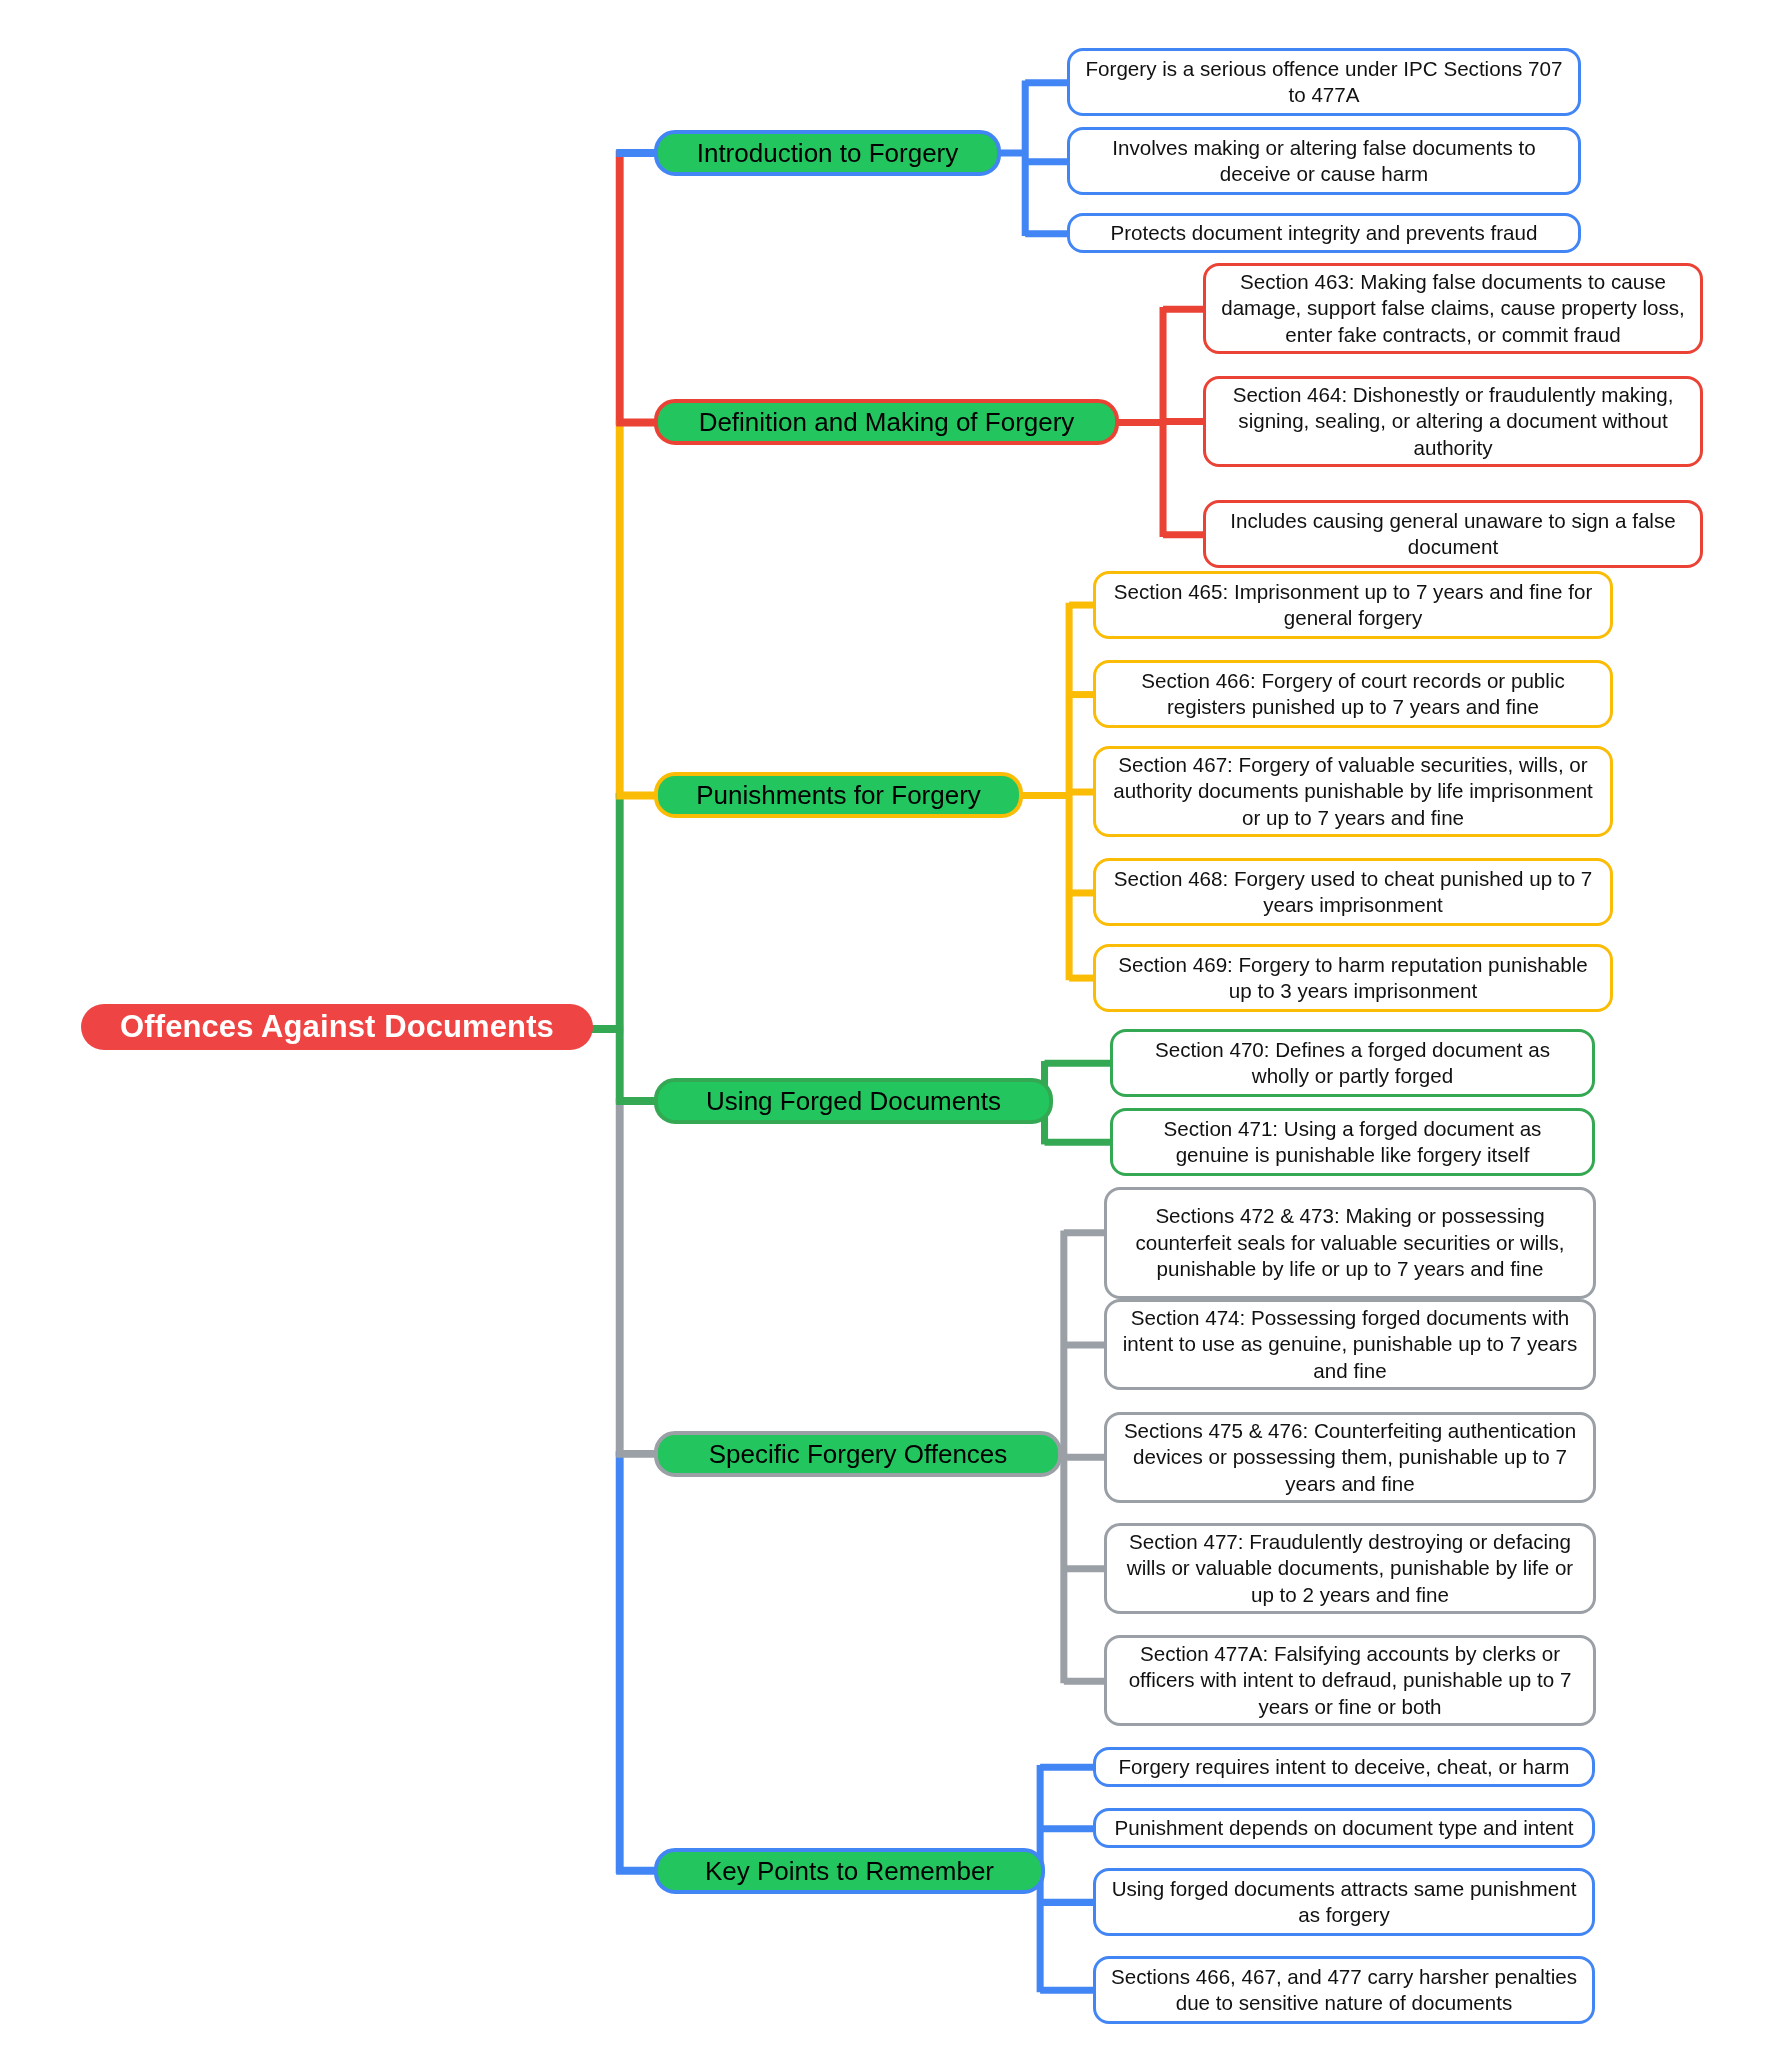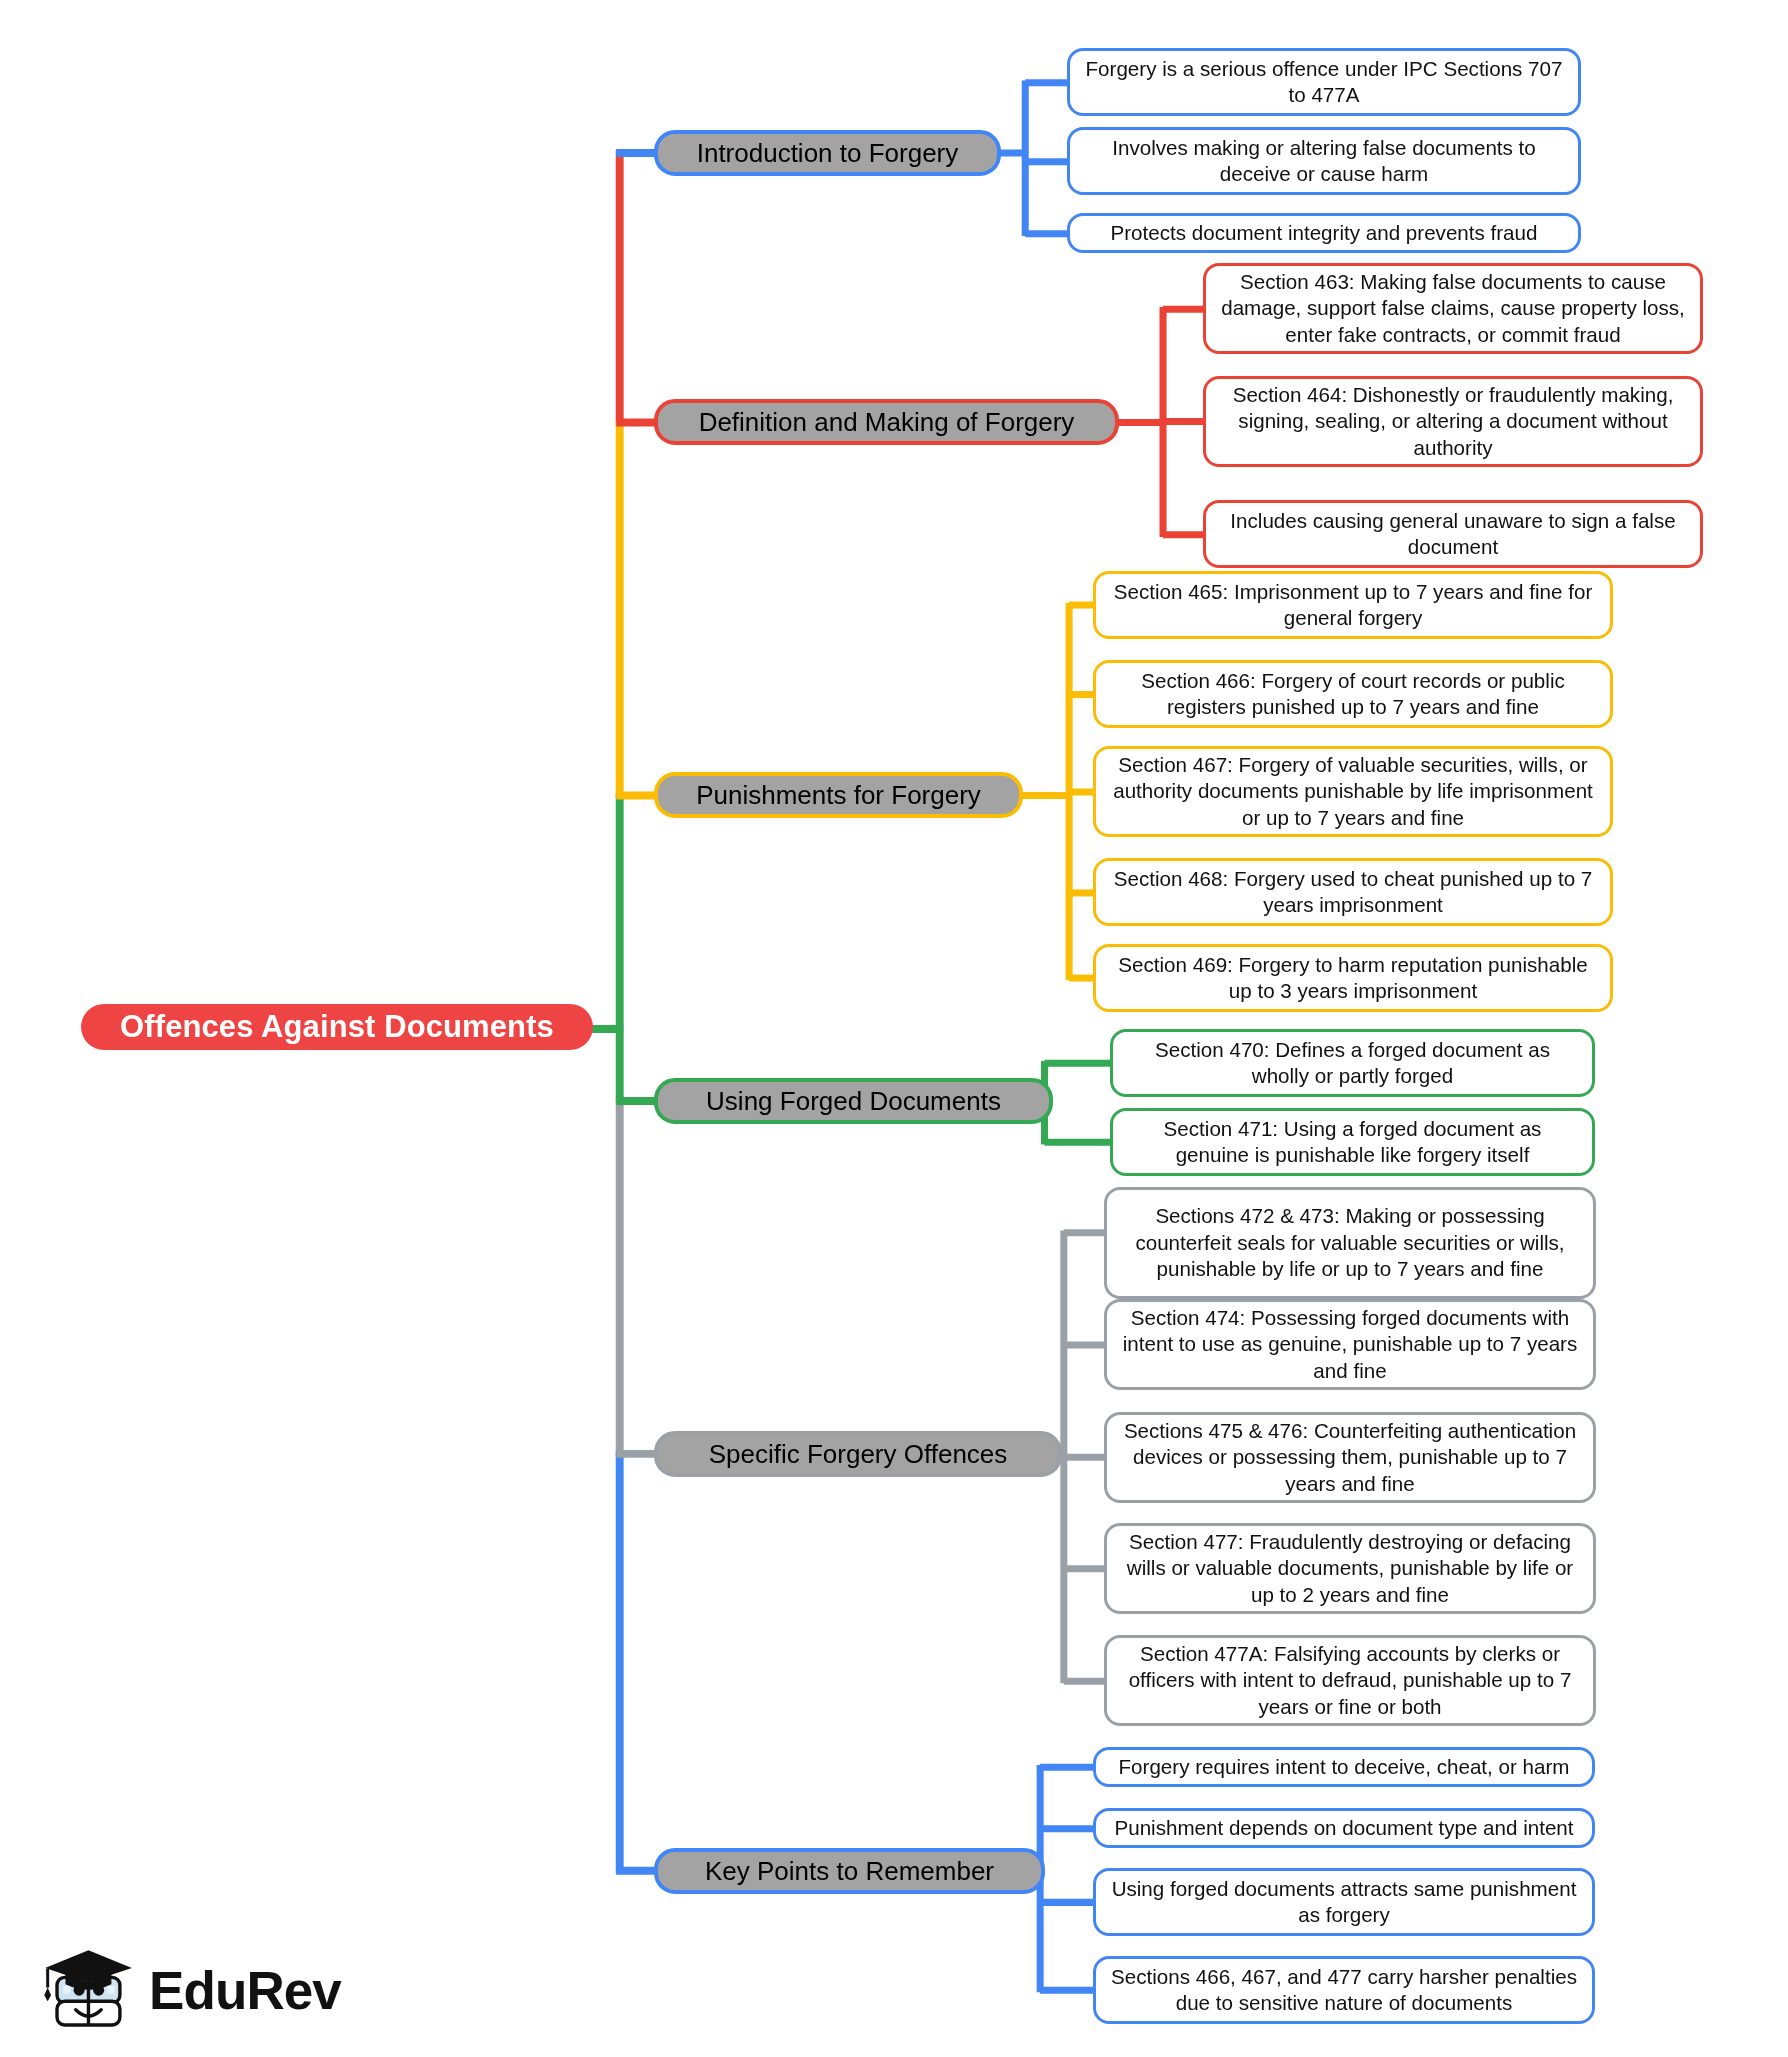--- a/index.html
+++ b/index.html
@@ -41,21 +41,21 @@
     padding: 0 23px;
     box-sizing: border-box;
     letter-spacing: 0.1px;
     white-space: nowrap;
     z-index: 6;
   }
 
   
   .branch-node {
     position: absolute;
-    background: #a3a3a3;
+    background: #22c55e;
     border-style: solid;
     border-width: 4.4px;
     border-radius: 21px;
     display: flex;
     align-items: center;
     justify-content: center;
     text-align: center;
     font-size: 26px;
     color: #000000;
     padding: 0 14px;
@@ -184,38 +184,15 @@
       <div class="leaf-node" style="left: 1104px; top: 1412px; width: 492px; height: 91px; border-color: rgb(154, 160, 166);">Sections 475 &amp; 476: Counterfeiting authentication devices or possessing them, punishable up to 7 years and fine</div>
       <div class="leaf-node" style="left: 1104px; top: 1523px; width: 492px; height: 91px; border-color: rgb(154, 160, 166);">Section 477: Fraudulently destroying or defacing wills or valuable documents, punishable by life or up to 2 years and fine</div>
       <div class="leaf-node" style="left: 1104px; top: 1635px; width: 492px; height: 91px; border-color: rgb(154, 160, 166);">Section 477A: Falsifying accounts by clerks or officers with intent to defraud, punishable up to 7 years or fine or both</div>
       <div class="branch-node" style="left: 654px; top: 1848px; width: 391px; height: 46px; border-color: rgb(66, 133, 244);">Key Points to Remember</div>
       <div class="leaf-node" style="left: 1093px; top: 1747px; width: 502px; height: 40px; border-color: rgb(66, 133, 244);">Forgery requires intent to deceive, cheat, or harm</div>
       <div class="leaf-node" style="left: 1093px; top: 1808px; width: 502px; height: 40px; border-color: rgb(66, 133, 244);">Punishment depends on document type and intent</div>
       <div class="leaf-node" style="left: 1093px; top: 1868px; width: 502px; height: 68px; border-color: rgb(66, 133, 244);">Using forged documents attracts same punishment as forgery</div>
       <div class="leaf-node" style="left: 1093px; top: 1956px; width: 502px; height: 68px; border-color: rgb(66, 133, 244);">Sections 466, 467, and 477 carry harsher penalties due to sensitive nature of documents</div>
     </div>
 
-  <div id="logo">
-    <svg class="logo-mark" viewBox="0 0 120 120">
-
-      <rect x="20" y="44" width="74" height="30" rx="9" ry="9" fill="#cfe4f2" stroke="#111" stroke-width="4"></rect>
-      <rect x="20" y="72" width="74" height="28" rx="9" ry="9" fill="#ffffff" stroke="#111" stroke-width="4"></rect>
-      <line x1="57" y1="40" x2="57" y2="100" stroke="#111" stroke-width="4"></line>
-
-      <circle cx="46" cy="59" r="6.5" fill="#111"></circle>
-      <circle cx="69" cy="59" r="6.5" fill="#111"></circle>
-
-      <rect x="27" y="54" width="9" height="9" fill="#e8f2fa"></rect>
-      <rect x="79" y="54" width="9" height="9" fill="#e8f2fa"></rect>
-
-      <path d="M42 82 q15 15 30 0" fill="none" stroke="#111" stroke-width="4" stroke-linecap="round"></path>
-
-      <path d="M57 12 L108 33 L57 50 L6 33 Z" fill="#111"></path>
-      <path d="M30 39 L30 52 q27 13 54 0 L84 39 L57 50 Z" fill="#111"></path>
-
-      <path d="M9 34 L9 56" stroke="#111" stroke-width="3.5" fill="none"></path>
-      <path d="M9 56 l-4 9 l4 7 l4 -7 z" fill="#111"></path>
-    </svg>
-    <span class="logo-word">EduRev</span>
-  </div>
 
 </div>
 
 
 </body></html>

